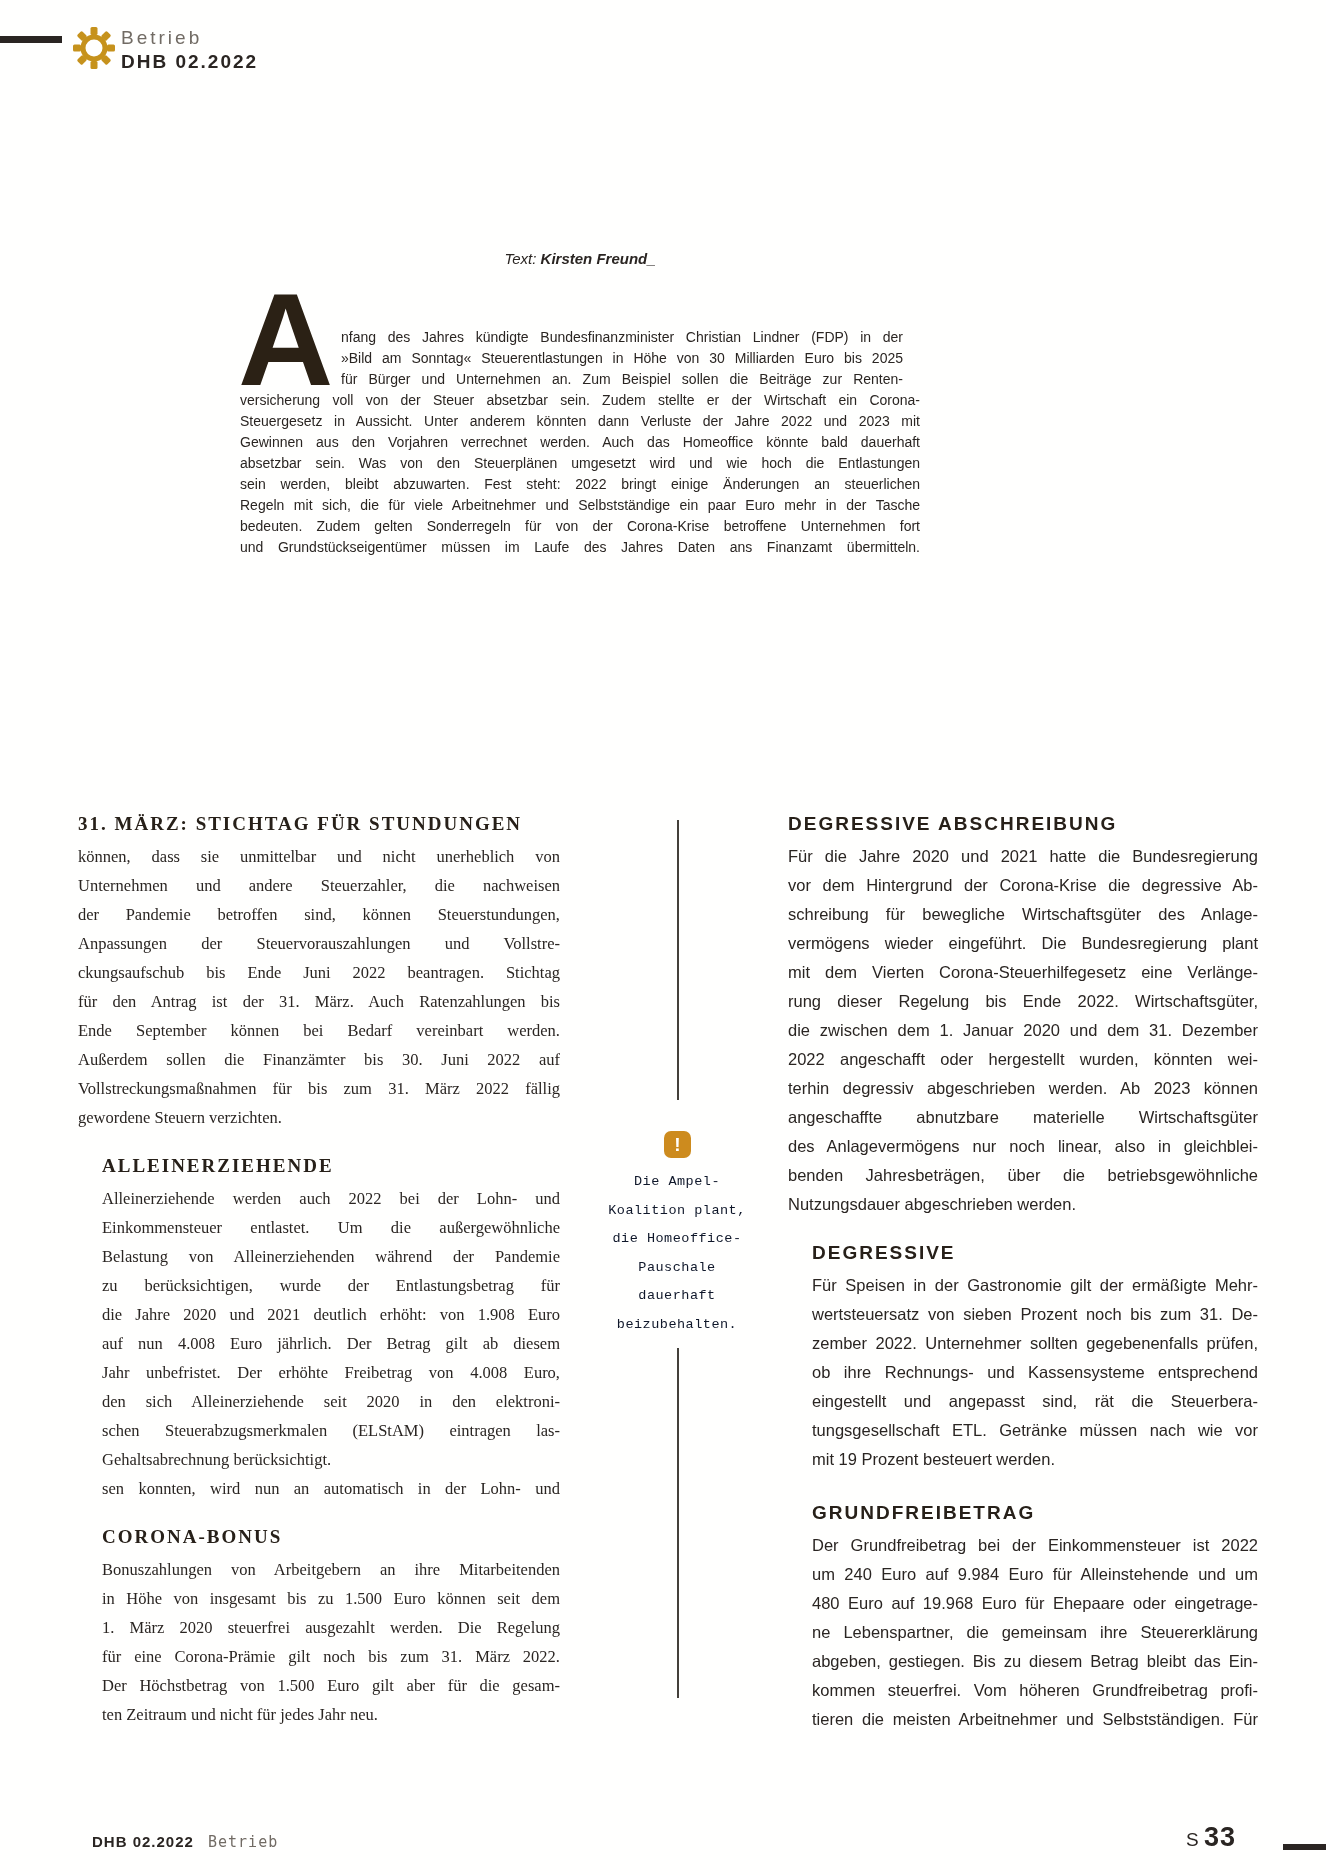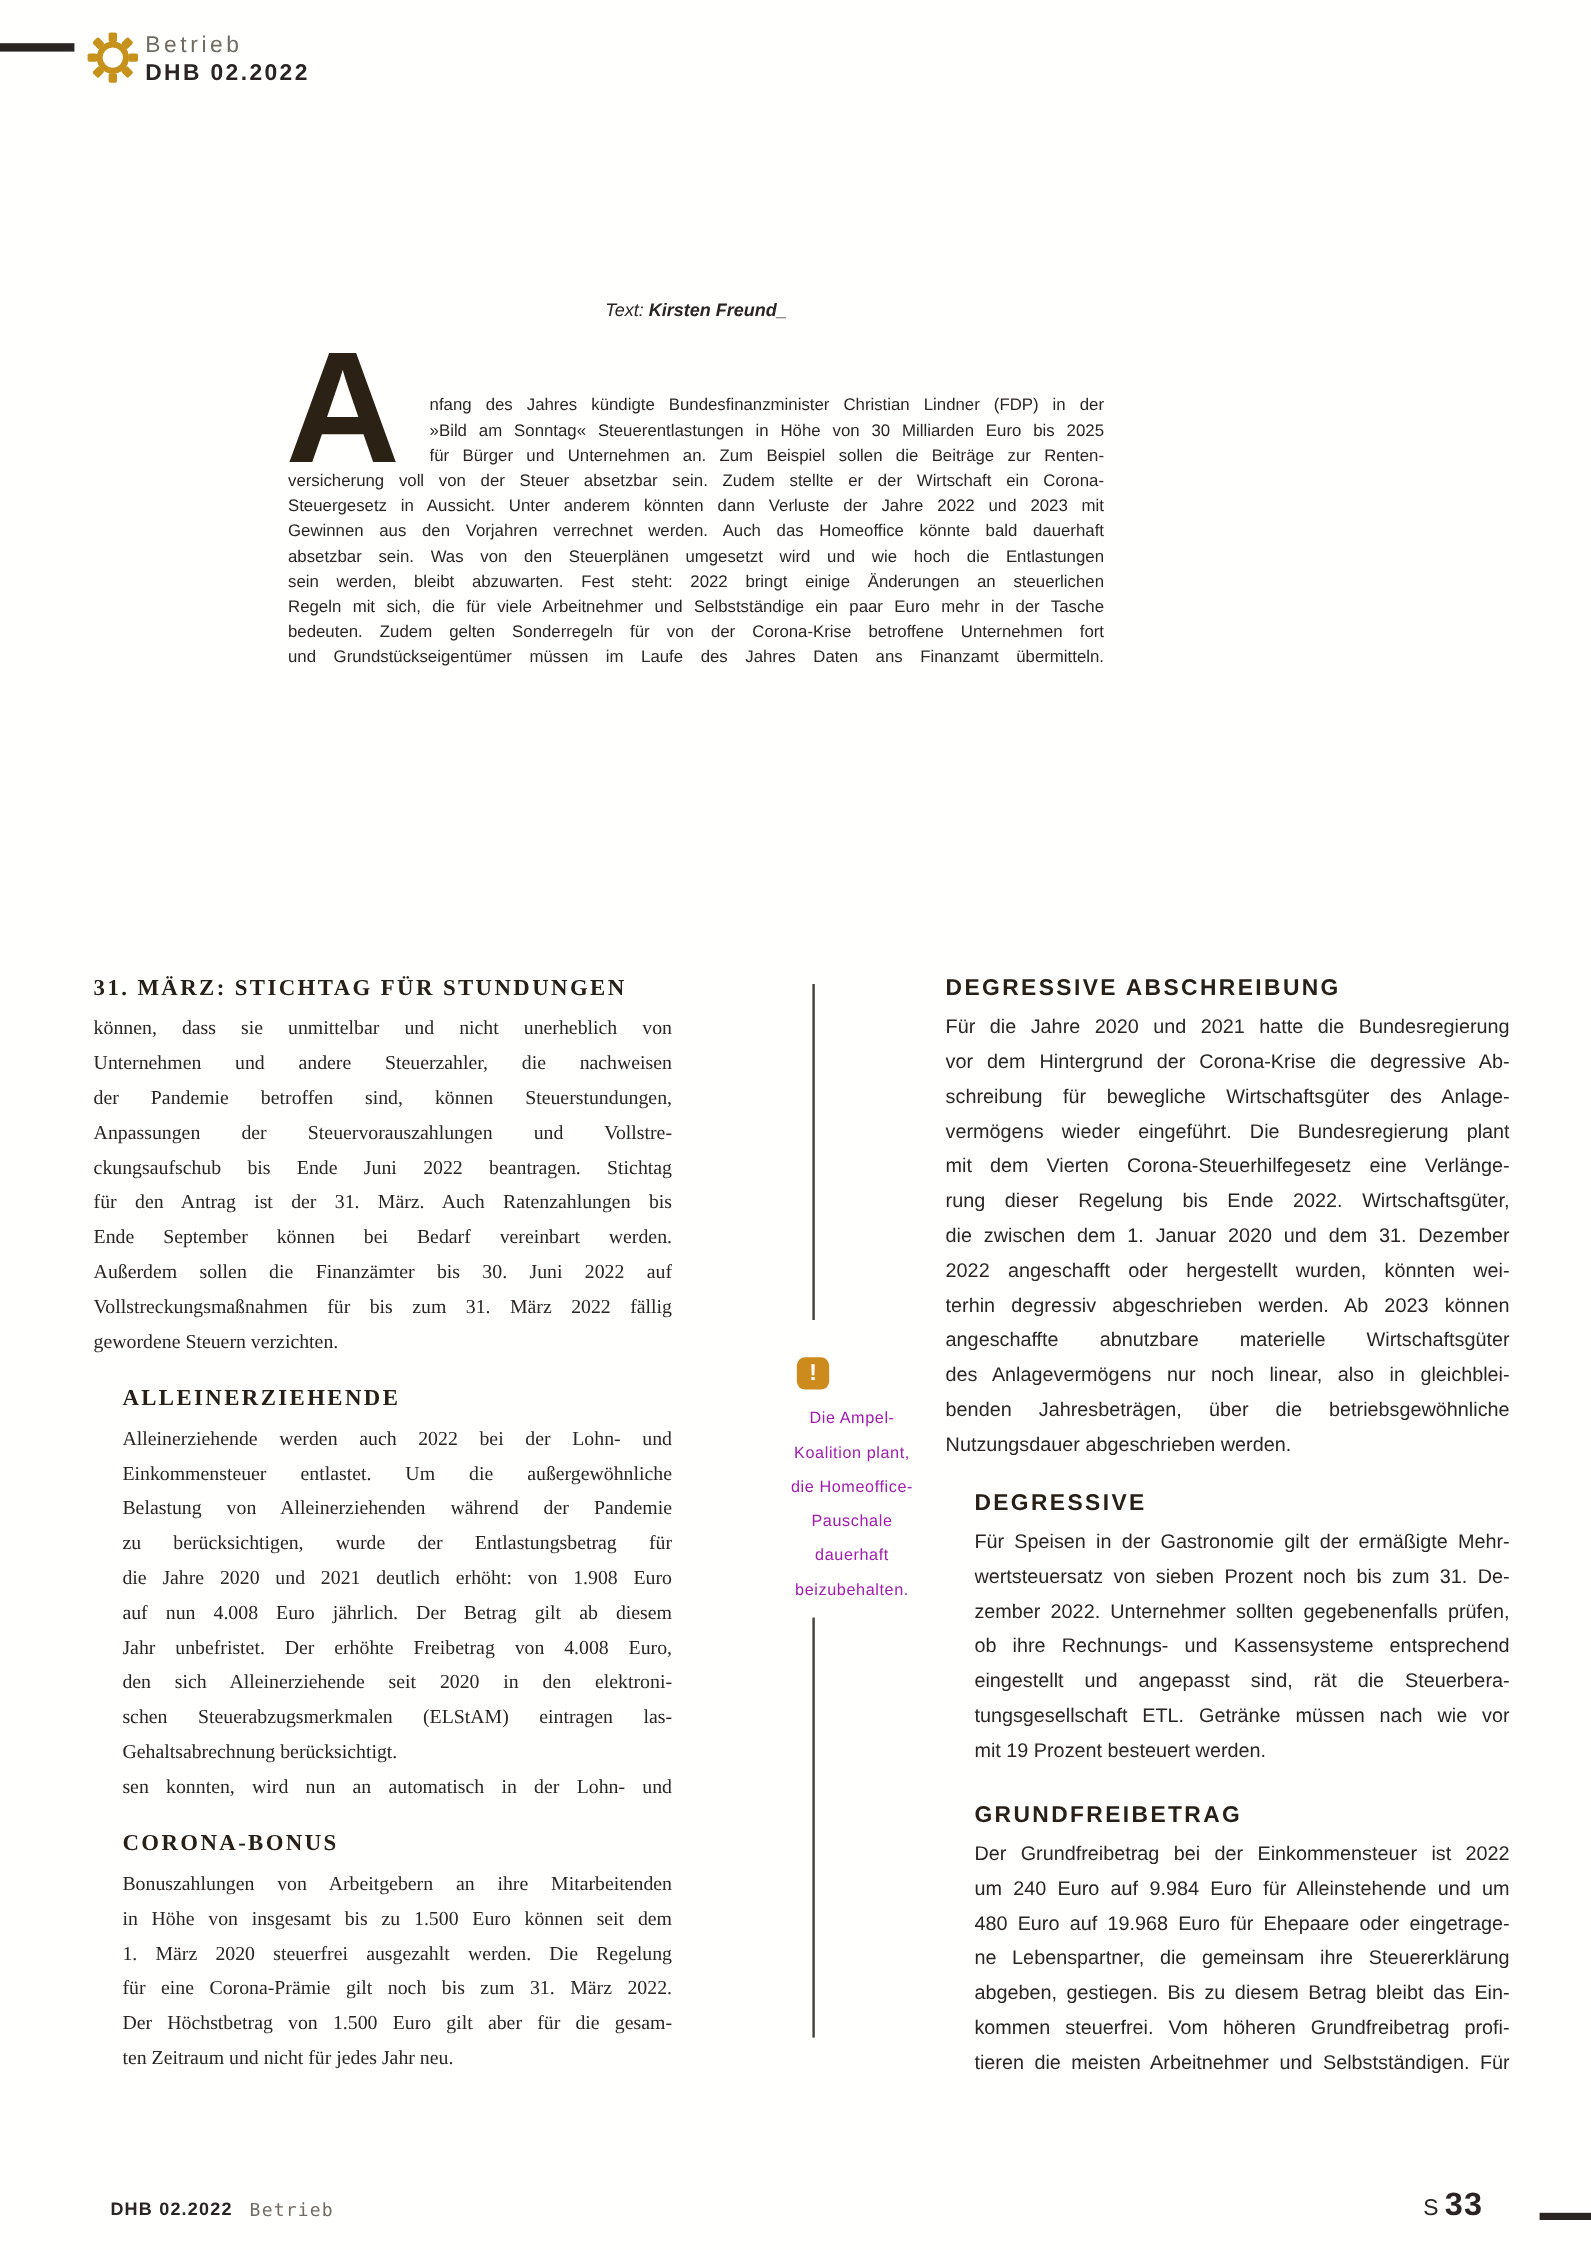--- a/index.html
+++ b/index.html
@@ -12,42 +12,42 @@
   #header-section{left:121px;top:27px;font-size:19px;letter-spacing:3px;color:#716b64;}
   #header-issue{left:121px;top:51px;font-size:19px;font-weight:bold;letter-spacing:2px;color:#2a2522;}
 
   
   #byline{left:240px;top:250px;width:680px;text-align:center;font-style:italic;font-size:15px;color:#2a2522;}
   #byline b{font-weight:bold;}
 
   
   #drop-cap{left:238px;top:276px;width:100px;height:134px;font-size:132px;line-height:128px;
             font-weight:800;color:#2b2115;}
-  #lead-indent{left:358px;top:327px;width:562px;}
+  #lead-indent{left:341px;top:327px;width:562px;}
   #lead-full{left:240px;top:390px;width:680px;}
   .lead .jline{height:21px;line-height:21px;font-size:14px;}
 
   
   .jline{text-align:justify;text-align-last:justify;overflow:hidden;white-space:normal;}
   .jline.short{text-align-last:left;}
 
   
   .col{width:482px;}
   #col-left{left:78px;top:813px;width:482px;font-family:Liberation Serif, serif;}
   #col-right{left:788px;top:813px;width:470px;}
   .section{margin:0;}
   .section + .section{margin-top:23px;margin-left:24px;}
   #col-right .section:nth-of-type(3){margin-top:28px;}
   .section h3{margin:0 0 7px 0;font-size:19px;font-weight:bold;letter-spacing:2px;color:#272019;}
   .col .jline{height:29px;line-height:29px;font-size:16.5px;}
 
   
   #callout-icon{left:664px;top:1131px;width:27px;height:27px;background:#cd8b1e;border-radius:7px;
                 color:#ffffff;font-weight:bold;font-size:19px;line-height:27px;text-align:center;}
-  #callout-text{left:621px;top:1168px;width:178px;font-family:Liberation Sans, sans-serif;color:#a21caf;}
+  #callout-text{left:588px;top:1168px;width:178px;font-family:Liberation Mono, monospace;color:#0f172a;}
   #callout-text .jline{height:28.5px;line-height:28.5px;font-size:13.5px;letter-spacing:0.5px;
                        text-align:center;text-align-last:center;}
 
   
   .vrule{width:2px;background:#44403a;}
   #vrule-top{left:677px;top:820px;height:280px;}
   #vrule-bottom{left:677px;top:1348px;height:350px;}
 
   
   #footer-issue{left:92px;top:1833px;font-size:15px;font-weight:bold;letter-spacing:1px;color:#2a2522;}

